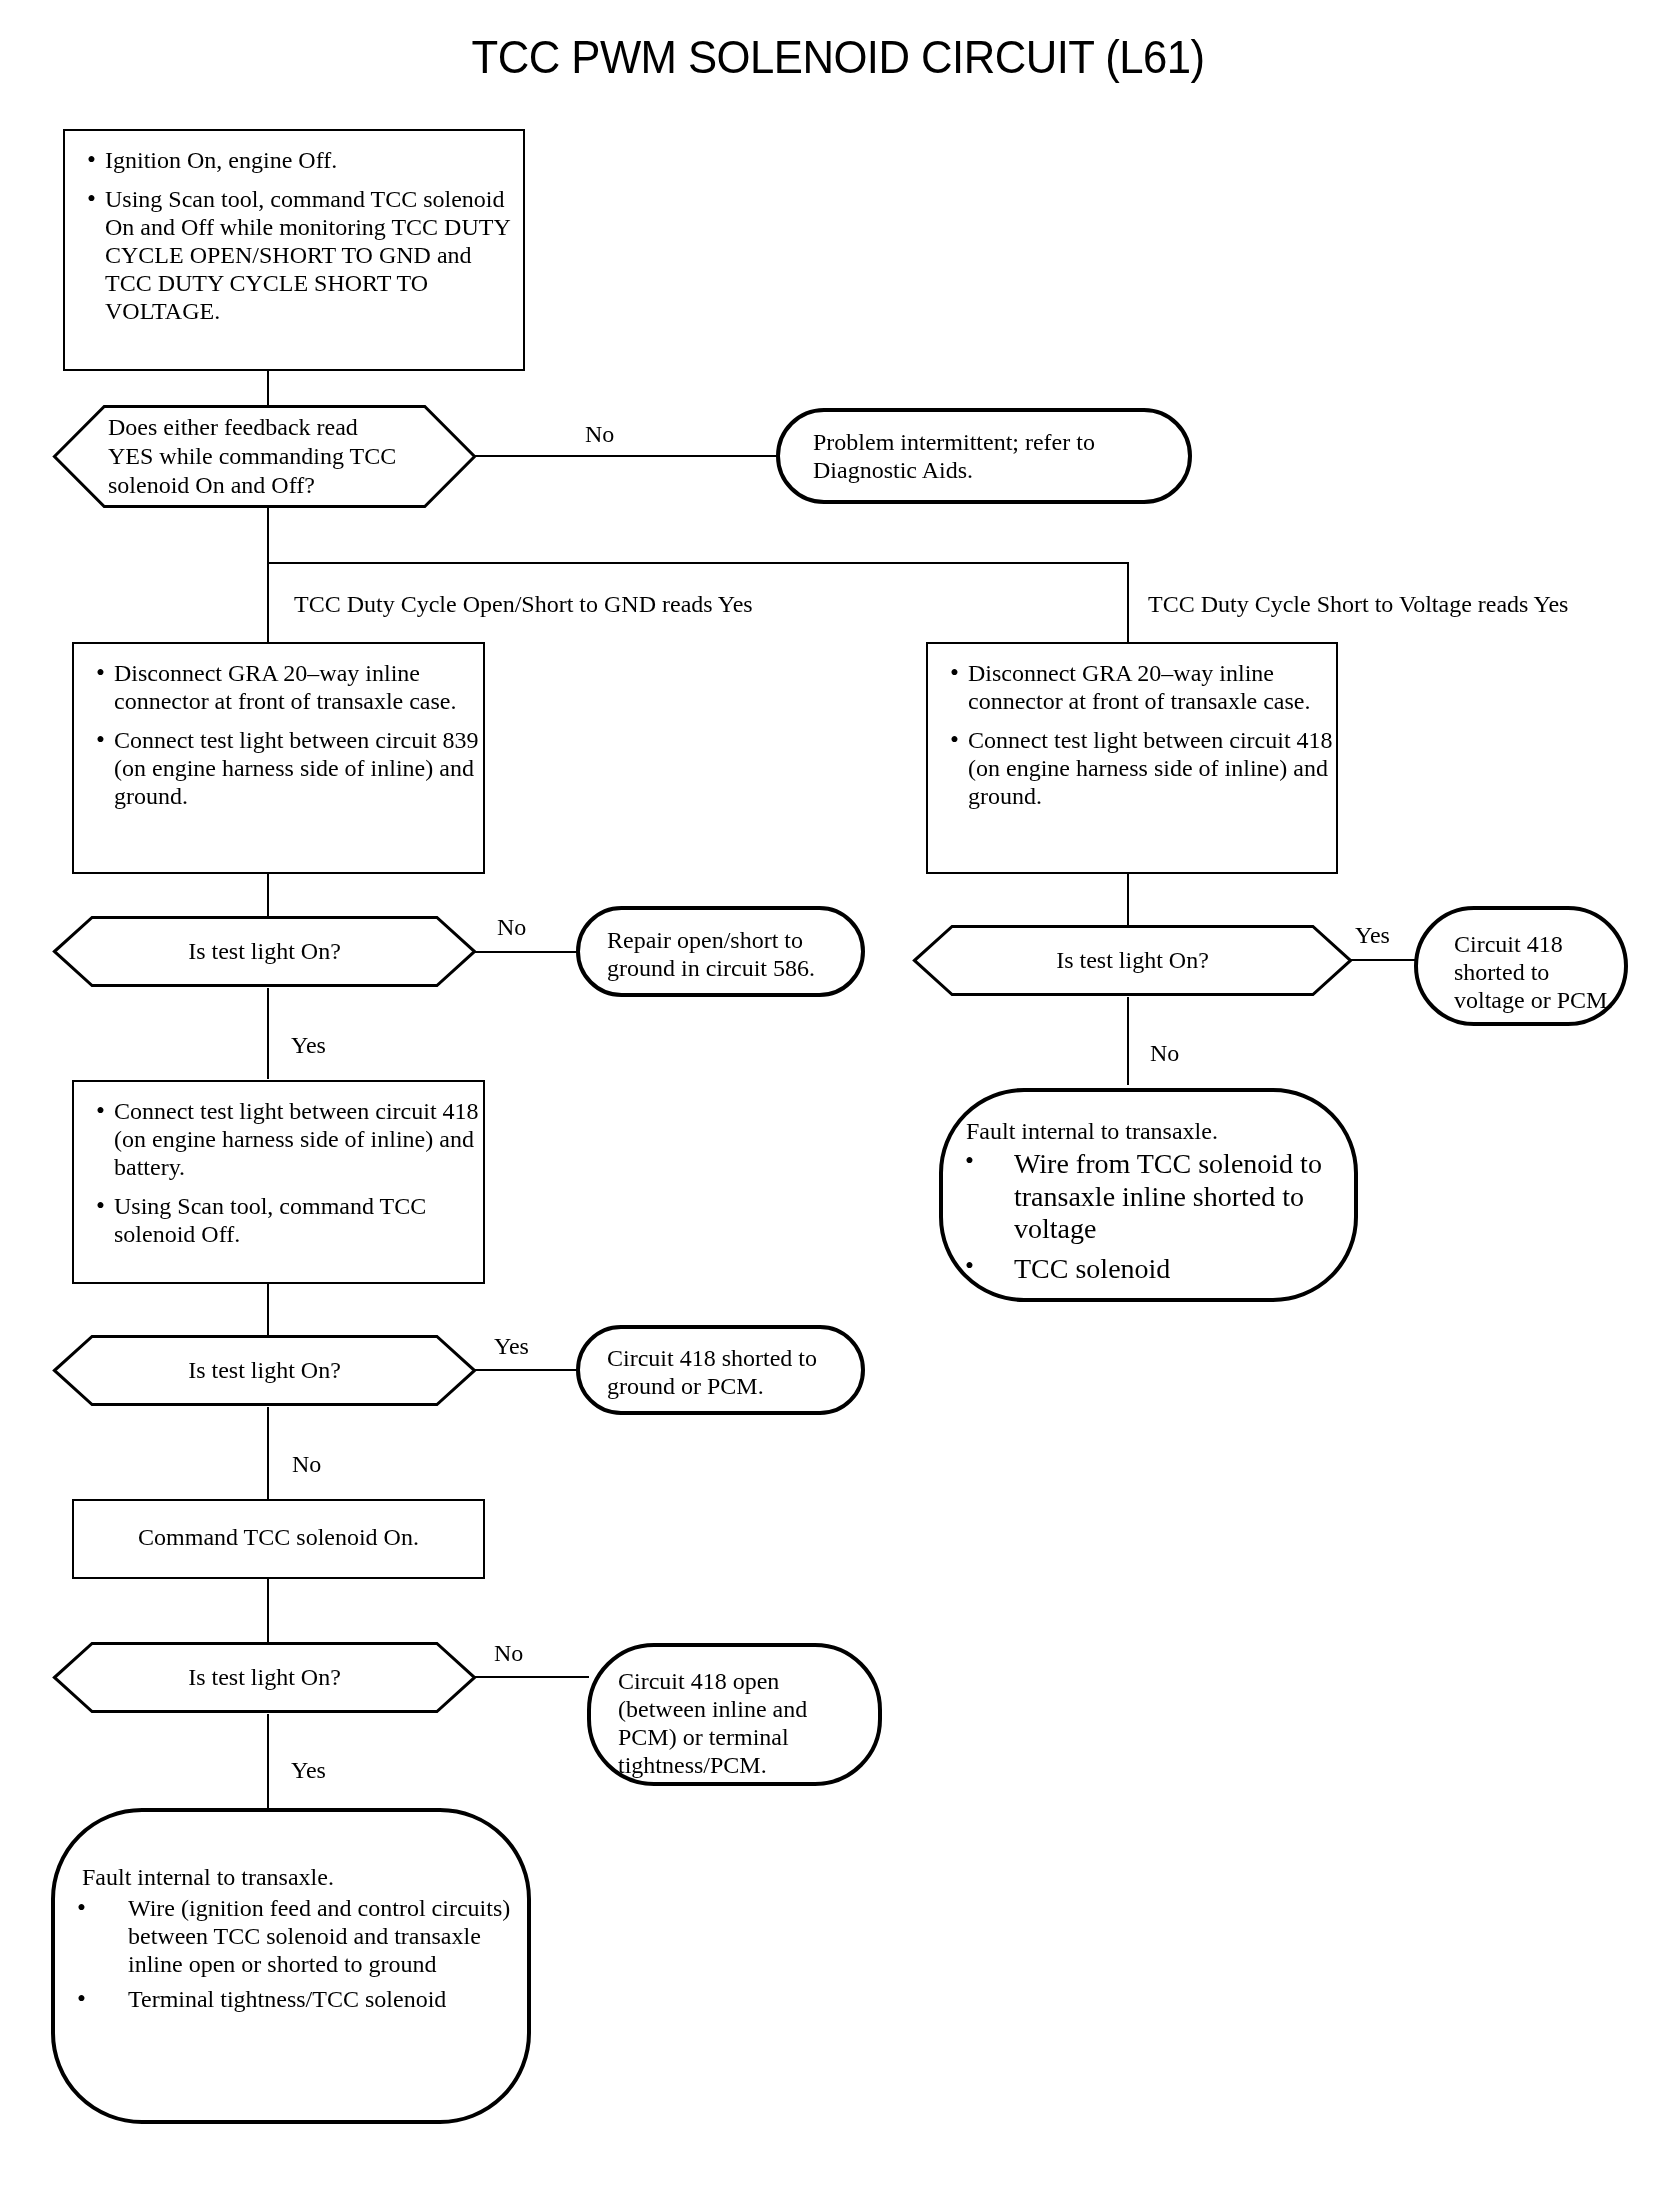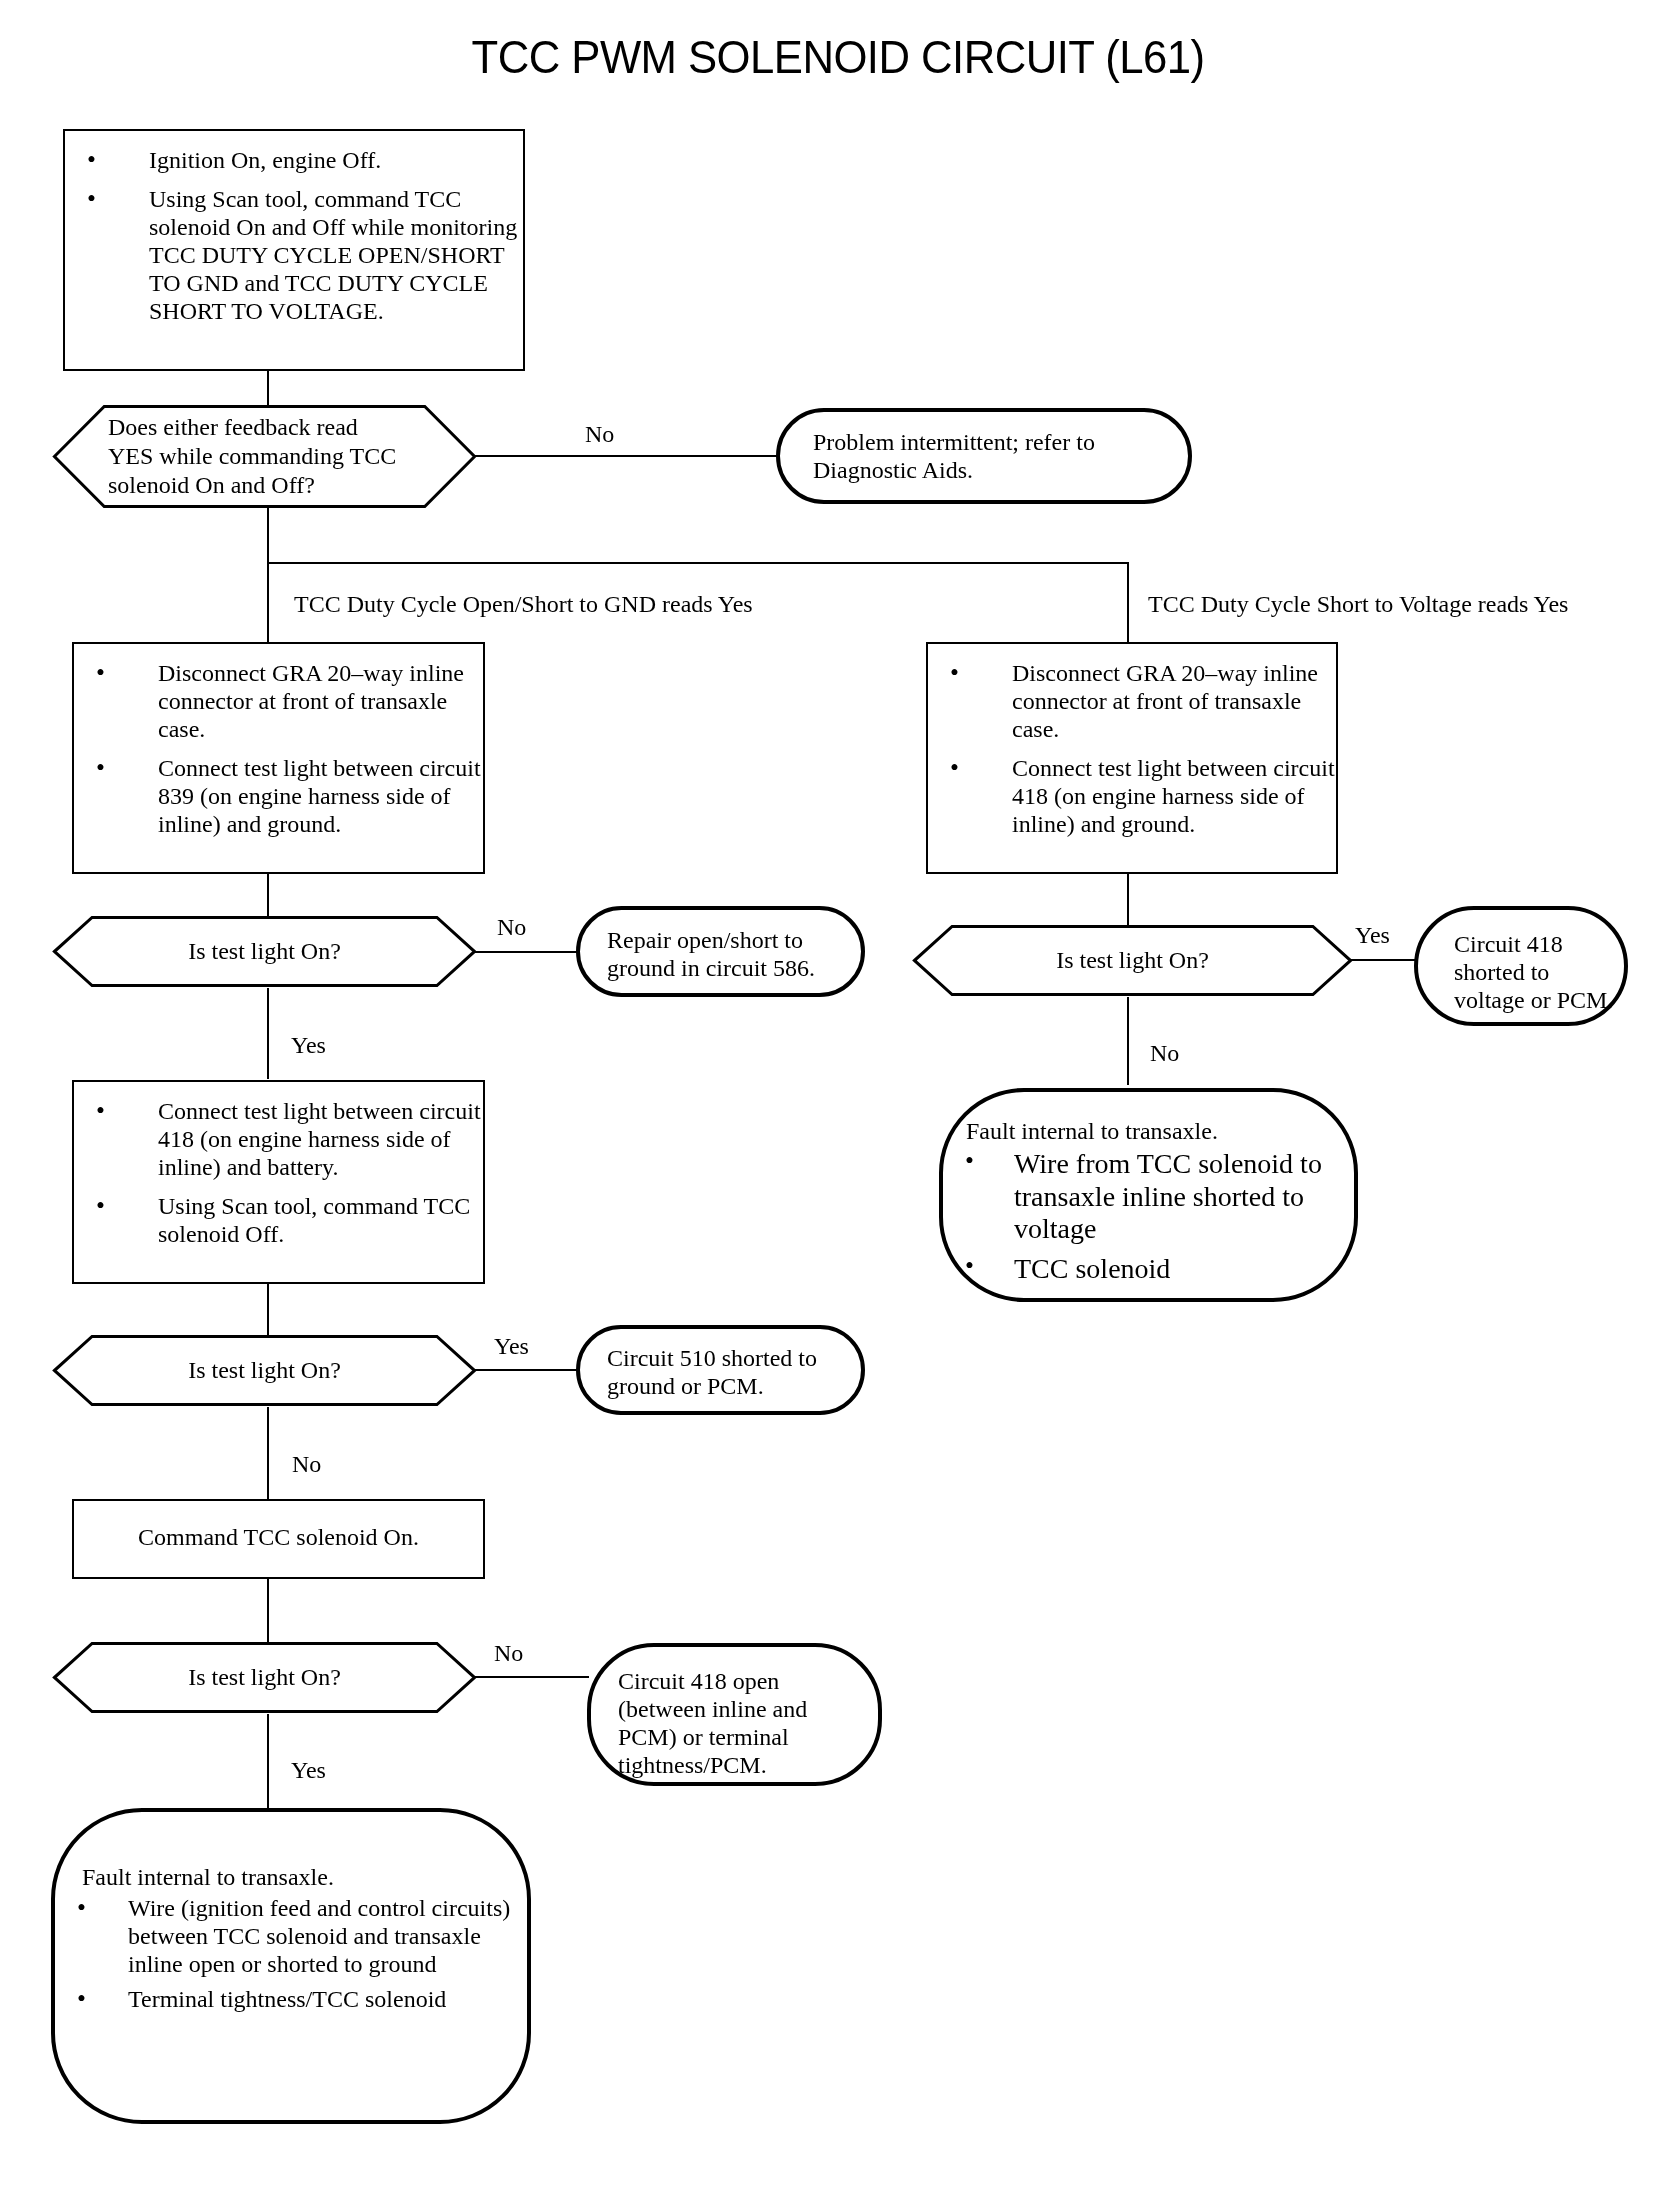--- a/index.html
+++ b/index.html
@@ -19,21 +19,21 @@
     font-size:47px;font-weight:400;
     letter-spacing:-0.6px;
     transform:scaleX(0.93);
   }
   
   .node{position:absolute;box-sizing:border-box;background:#ffffff;}
   .rect{border:2.4px solid #000;}
   .stadium{border:4.3px solid #000;border-radius:67px;}
   .txt{position:absolute;box-sizing:border-box;font-size:24px;line-height:1.165;}
   .bullets{list-style:none;margin:0;padding:0;}
-  .bullets li{position:relative;padding-left:84px;margin:0 0 11px 0;}
+  .bullets li{position:relative;padding-left:40px;margin:0 0 11px 0;}
   .bullets li:last-child{margin-bottom:0;}
   .bullets li::before{
     content:"\2022";position:absolute;left:22px;top:-1.8px;font-size:25.5px;line-height:1.165;
   }
   .bullets.tight li{margin-bottom:7.3px;}
   
   .hex{position:absolute;}
   .hex svg{display:block;width:100%;height:100%;}
   .hex .hextxt{
     position:absolute;left:0;top:0;width:100%;height:100%;
@@ -134,21 +134,21 @@
     <svg viewBox="0 0 700 120" preserveAspectRatio="none">
       <polygon points="4,60 66,4 634,4 696,60 634,116 66,116" fill="#ffffff" stroke="#000000" stroke-width="5"></polygon>
     </svg>
     <div class="hextxt">Is test light On?</div>
   </div>
 
   <div class="ln hl" style="left:475px;top:1369px;width:103px;"></div>
   <div class="elabel" style="left:494px;top:1334px;">Yes</div>
 
   <div class="node stadium" style="left:576px;top:1325px;width:289px;height:90px;">
-    <div class="txt" style="left:27px;top:16px;width:243px;">Circuit 510 shorted to ground or PCM.</div>
+    <div class="txt" style="left:27px;top:16px;width:243px;">Circuit 418 shorted to ground or PCM.</div>
   </div>
 
   <div class="ln vl" style="left:267px;top:1407px;height:92px;"></div>
   <div class="elabel" style="left:292px;top:1452px;">No</div>
 
   <div class="node rect" style="left:72px;top:1499px;width:413px;height:80px;">
     <div class="txt" style="left:0;top:23px;width:100%;text-align:center;">Command TCC solenoid On.</div>
   </div>
 
   <div class="ln vl" style="left:267px;top:1579px;height:63px;"></div>

